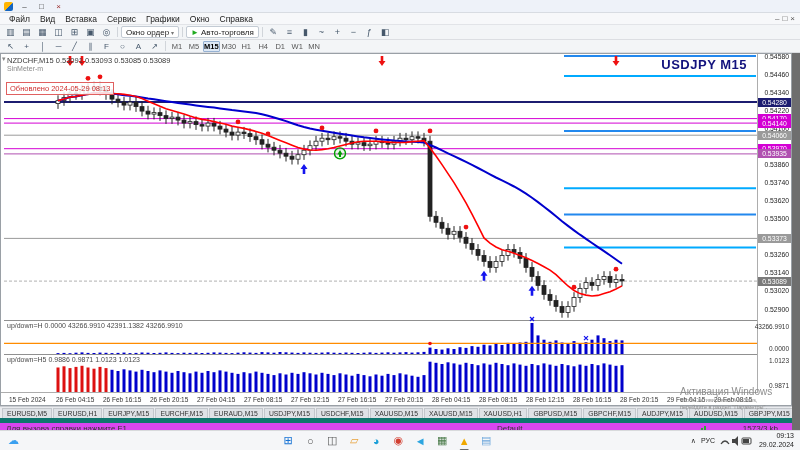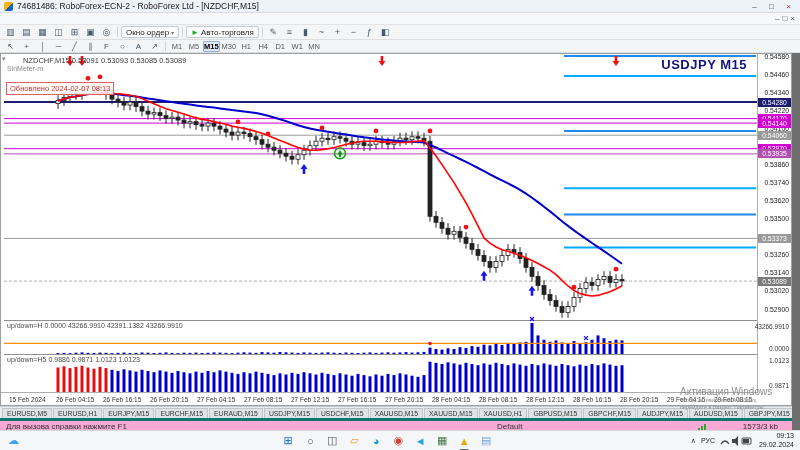--- a/index.html
+++ b/index.html
@@ -32,34 +32,34 @@
   .caret{font-size:6px;color:#777}
 
   
   .chartarea{position:absolute;top:53px;left:0;width:792px;height:353px;background:#fff;border:1px solid #9aa0a6;overflow:hidden}
   #plot{position:absolute;left:3px;top:0;width:754px;height:338px}
   .pricescale{position:absolute;right:0;top:0;width:34px;height:338px;border-left:1px solid #adadad;background:#fff;font-size:6.8px;color:#222}
   .pricescale .pl{position:absolute;right:2px;line-height:8px}
   .pricescale .pbox{position:absolute;left:0;right:0;height:9px;line-height:9px;color:#fff;text-align:center;font-size:6.8px}
   .timeaxis{position:absolute;left:0;top:338px;width:757px;height:15px;border-top:1px solid #adadad;background:#fff}
   .timeaxis span{position:absolute;top:3px;font-size:6.5px;color:#333;white-space:nowrap}
-  .ohlc{position:absolute;left:22px;top:2px;font-size:7.5px;color:#3a3a3a;white-space:nowrap}
+  .ohlc{position:absolute;left:6px;top:2px;font-size:7.5px;color:#3a3a3a;white-space:nowrap}
   .subind{position:absolute;left:6px;top:11px;font-size:7px;color:#8a8a8a}
   .banner{position:absolute;left:5px;top:28px;border:1px solid #e06060;color:#cf2f2f;background:rgba(255,255,255,.85);font-size:7.5px;padding:1px 3px;white-space:nowrap}
   .wm{position:absolute;right:44px;top:3px;font-size:13px;font-weight:bold;color:#12127d;letter-spacing:.5px}
   .indlabel{position:absolute;left:6px;font-size:7px;color:#4a4a4a;white-space:nowrap}
   .indscale{position:absolute;right:2px;font-size:6.5px;color:#333}
   .oneclick{position:absolute;left:1px;top:1px;font-size:7px;color:#888}
 
   
   .tabsrow{position:absolute;top:406px;left:0;right:8px;height:12px;background:#e9ebee;border-top:1px solid #c8cbd0;display:flex;align-items:flex-end;padding-left:2px;overflow:hidden}
   .tab{font-size:6.8px;color:#333;padding:1px 4px;background:#dfe2e6;border:1px solid #c3c7cc;border-bottom:none;margin-right:1px;white-space:nowrap}
 
   
-  .statusbar{position:absolute;top:418px;left:0;right:8px;height:12px;background:#f9a8d4;border-top:3px solid #0f766e;font-size:8px;color:#333}
+  .statusbar{position:absolute;top:418px;left:0;right:8px;height:12px;background:#d946ef;border-top:5px solid #0f766e;font-size:8px;color:#333}
   .statusbar .s-help{position:absolute;left:6px;top:1px}
   .statusbar .s-profile{position:absolute;left:497px;top:1px}
   .statusbar .s-traffic{position:absolute;right:14px;top:1px}
   .connbars{position:absolute;right:86px;top:3px;display:flex;gap:1px;align-items:flex-end}
   .connbars i{width:2px;background:#2daa2d;display:block}
 
   
   .edgestrip{position:absolute;top:53px;right:0;width:8px;height:377px;background:#6e6e6e}
 
   
@@ -74,29 +74,37 @@
   .tbico{width:15px;height:15px;display:flex;align-items:center;justify-content:center;font-size:11px;border-radius:3px;position:relative}
   .tbico.active:after{content:"";position:absolute;bottom:-3px;left:3px;right:3px;height:2px;border-radius:2px;background:#6b6b6b}
   .tb-tray{margin-left:auto;display:flex;align-items:center;gap:5px;font-size:7px;color:#222}
   .clock{text-align:right;line-height:1.2;font-size:7px}
 </style>
 </head>
 <body>
 
 <div class="titlebar">
   <span class="appico"></span>
-  <span class="ttl">74681486: RoboForex-ECN-2 - RoboForex Ltd - [NZDCHF,M15]</span>
   <div class="winctl">
     <span>–</span>
     <span>□</span>
     <span class="cl">×</span>
   </div>
 </div>
 
 <div class="menubar">
+  <span id="menuitems" style="display:flex">
+      <span class="mi">Файл</span>
+      <span class="mi">Вид</span>
+      <span class="mi">Вставка</span>
+      <span class="mi">Сервис</span>
+      <span class="mi">Графики</span>
+      <span class="mi">Окно</span>
+      <span class="mi">Справка</span>
+    </span>
   <div class="mdictl">
     <span>–</span>
     <span>□</span>
     <span>×</span>
   </div>
 </div>
 
 <div class="toolbar" id="toolbar1">
     <span class="tbtn">▥</span>
     <span class="tbtn">▤</span>
@@ -570,21 +578,21 @@
       <rect x="586.5" y="310.0" width="3" height="28.0" fill="#0000cc"></rect>
       <rect x="592.5" y="311.2" width="3" height="26.8" fill="#0000cc"></rect>
       <rect x="598.5" y="309.4" width="3" height="28.6" fill="#0000cc"></rect>
       <rect x="604.5" y="310.6" width="3" height="27.4" fill="#0000cc"></rect>
       <rect x="610.5" y="311.8" width="3" height="26.2" fill="#0000cc"></rect>
       <rect x="616.5" y="311.2" width="3" height="26.8" fill="#0000cc"></rect>
     </svg>
   <span class="oneclick">▾</span>
   <div class="ohlc">NZDCHF,M15 0.53091 0.53093 0.53085 0.53089</div>
   <div class="subind">SinMeter-m</div>
-  <div class="banner">Обновлено 2024-02-07 08:13</div>
+  <div class="banner">Обновлено 2024-05-29 08:13</div>
   <div class="wm">USDJPY M15</div>
   <div class="indlabel" style="top:268px">up/down=H 0.0000 43266.9910 42391.1382 43266.9910</div>
   <div class="indlabel" style="top:302px">up/down=H5 0.9886 0.9871 1.0123 1.0123</div>
   <div class="pricescale" id="pricescale">
     <span class="indscale" style="top:269px">43266.9910</span>
     <span class="indscale" style="top:291px">0.0000</span>
     <span class="indscale" style="top:303px">1.0123</span>
     <span class="indscale" style="top:328px">0.9871</span>
   <span class="pl" style="top: -1px;">0.54580</span>
       <span class="pl" style="top: 17px;">0.54460</span>

